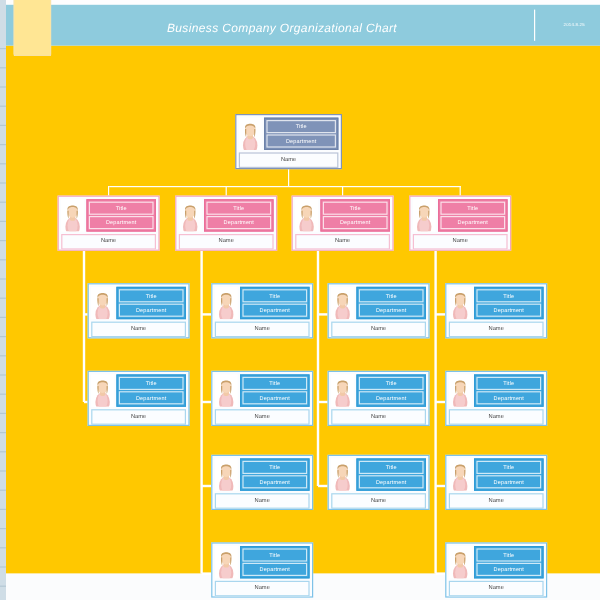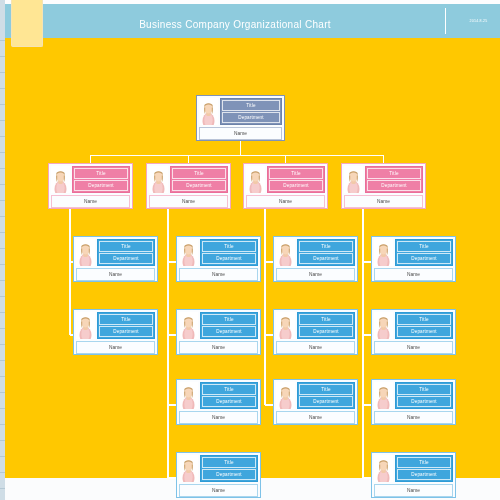--- a/index.html
+++ b/index.html
@@ -28,21 +28,21 @@
   #ruler .tick{position:absolute;left:0;width:5px;height:1px;background:#b4c8d4;}
 
   
   #header{
     position:absolute;left:5px;top:4px;width:495px;height:34px;
     background:#8ecbdd;
   }
   #header-title{
     position:absolute;left:0;top:0;width:460px;height:40px;
     display:flex;align-items:center;justify-content:center;
-    color:#ffffff;font-size:10px;letter-spacing:.3px;white-space:nowrap;
+    color:#ffffff;font-size:10px;letter-spacing:.3px;white-space:nowrap;font-style:italic;
   }
   #header-divider{
     position:absolute;left:440px;top:4px;width:1px;height:26px;background:#ffffff;
   }
   #header-date{
     position:absolute;left:452px;top:0;width:43px;height:34px;
     display:flex;align-items:center;justify-content:center;
     color:#ffffff;font-size:3.6px;letter-spacing:.2px;white-space:nowrap;
   }
 

